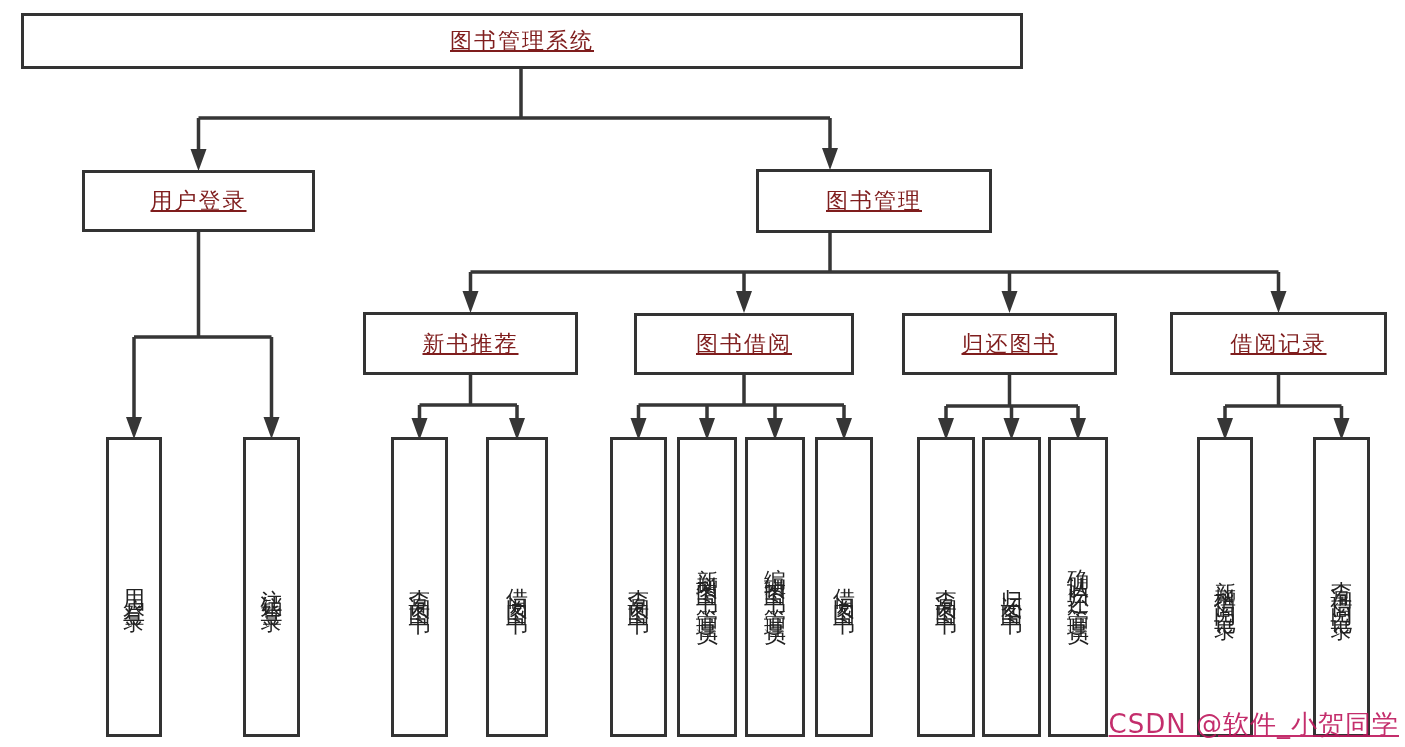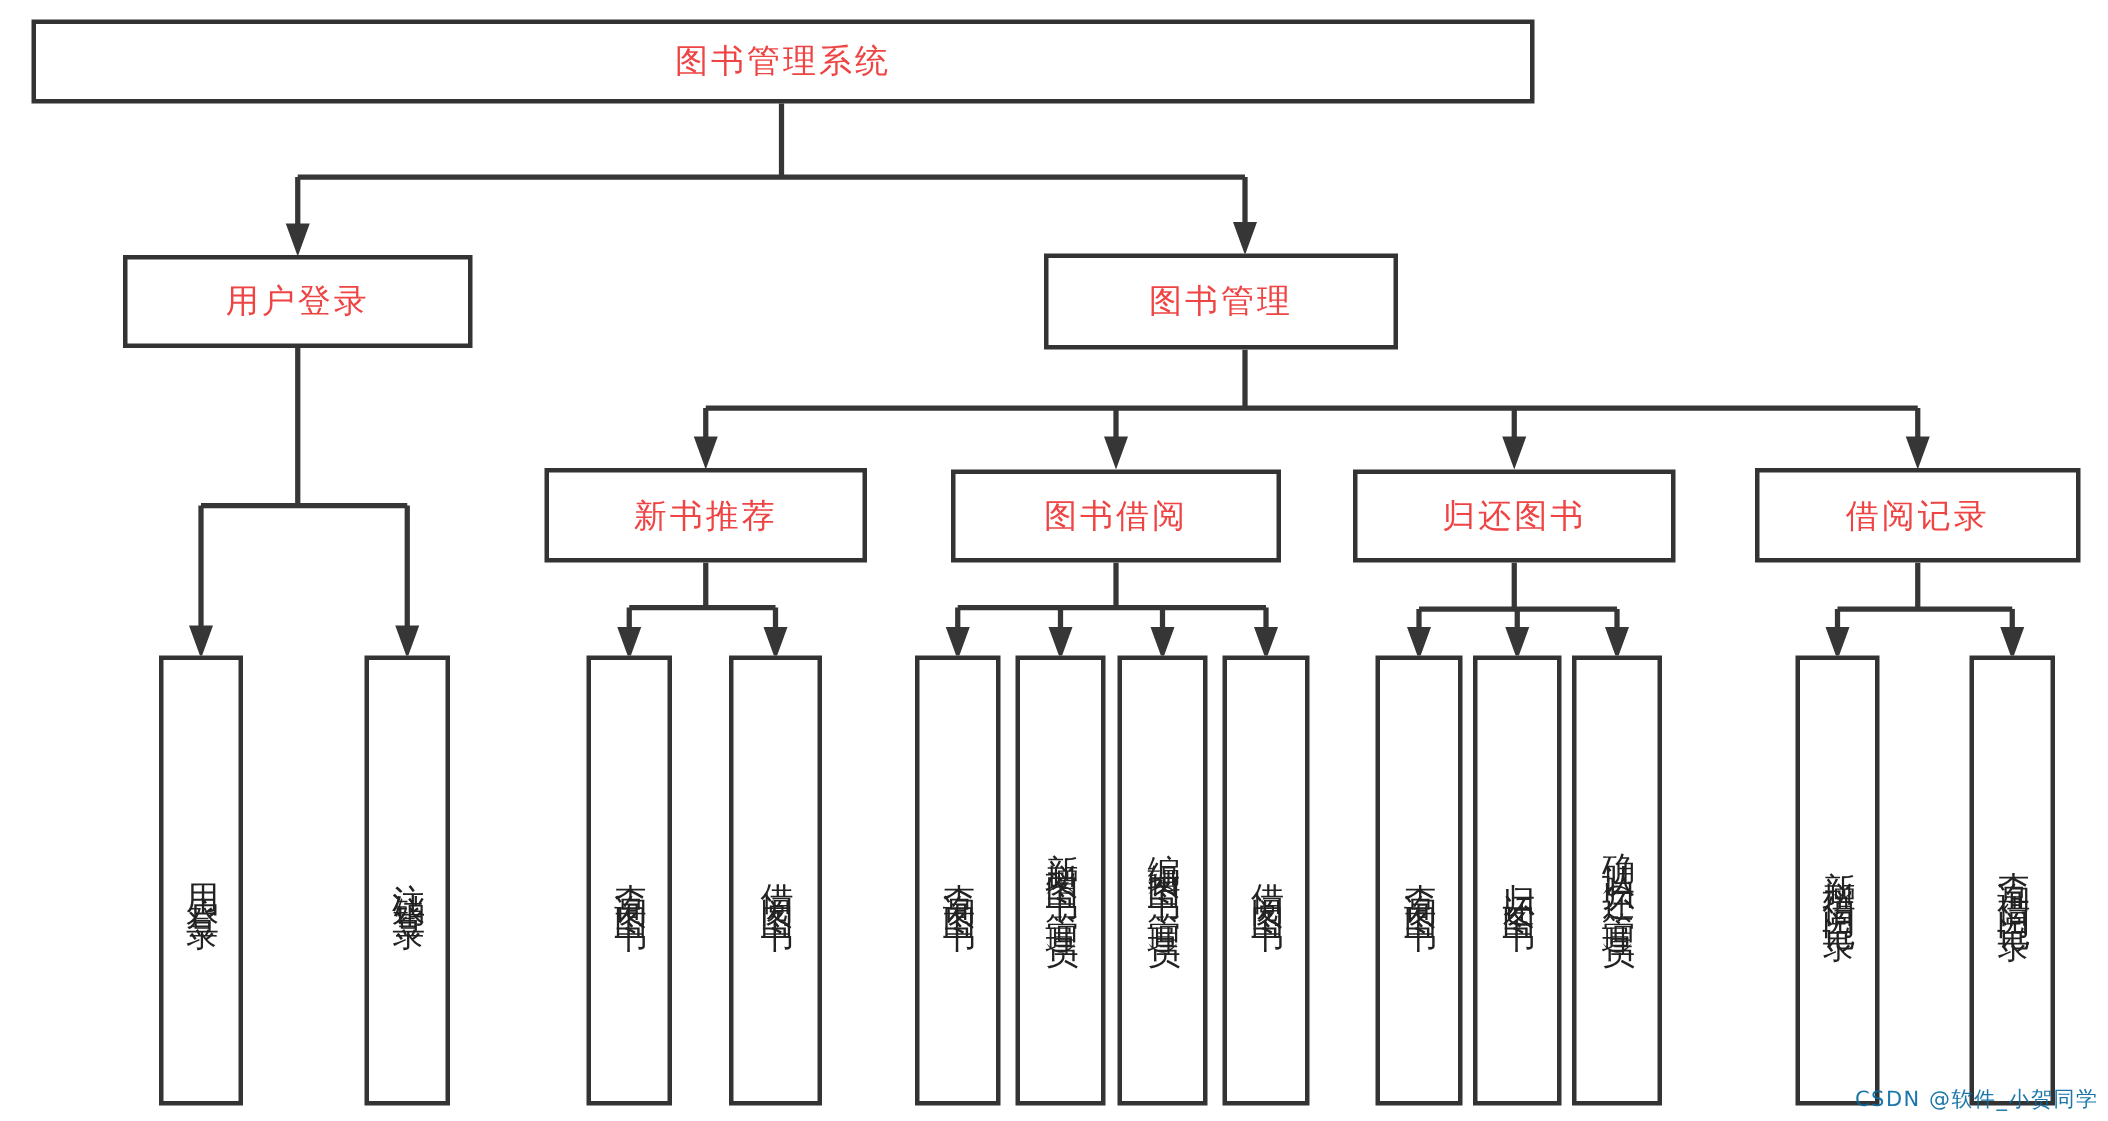--- a/index.html
+++ b/index.html
@@ -21,22 +21,23 @@
   .hbox {
     position: absolute;
     box-sizing: border-box;
     border: 3px solid #333333;
     background: #ffffff;
     display: flex;
     align-items: center;
     justify-content: center;
     font-size: 22px;
     letter-spacing: 2px;
-    color: #ef4444;
+    color: #7f1d1d;
     z-index: 2;
+    text-decoration: underline;
   }
   .vbox {
     position: absolute;
     box-sizing: border-box;
     border: 3px solid #333333;
     background: #ffffff;
     top: 437px;
     height: 300px;
     display: flex;
     align-items: center;
@@ -49,25 +50,26 @@
     font-size: 22px;
     letter-spacing: 8px;
     color: #222222;
     line-height: 1;
     white-space: nowrap;
   }
   .watermark {
     position: absolute;
     right: 6px;
     bottom: 5px;
-    font-size: 14px;
-    color: #0369a1;
+    font-size: 26px;
+    color: #be185d;
     letter-spacing: 1px;
     z-index: 5;
     opacity: 0.9;
+    text-decoration: underline;
   }
 </style>
 </head>
 <body>
 
 <div id="stage">
 
   <svg id="connector-layer" viewBox="0 0 1405 747" xmlns="http://www.w3.org/2000/svg">
     <path fill="none" stroke="#363636" stroke-width="3.5" d="
       M521 68 V118  M198.5 118 H830  M198.5 118 V151  M830 118 V150
@@ -99,21 +101,21 @@
       M1333.5 418 H1349.5 L1341.5 440 Z"></path>
   </svg>
 
   <div class="hbox" style="left:21px; top:13px; width:1002px; height:56px;">
     <span>图书管理系统</span>
   </div>
 
   <div class="hbox" style="left:82px; top:170px; width:233px; height:62px;">
     <span>用户登录</span>
   </div>
-  <div class="hbox" style="left:696px; top:169px; width:236px; height:64px;">
+  <div class="hbox" style="left:756px; top:169px; width:236px; height:64px;">
     <span>图书管理</span>
   </div>
 
   <div class="hbox" style="left:363px; top:312px; width:215px; height:63px;">
     <span>新书推荐</span>
   </div>
   <div class="hbox" style="left:634px; top:313px; width:220px; height:62px;">
     <span>图书借阅</span>
   </div>
   <div class="hbox" style="left:902px; top:313px; width:215px; height:62px;">

